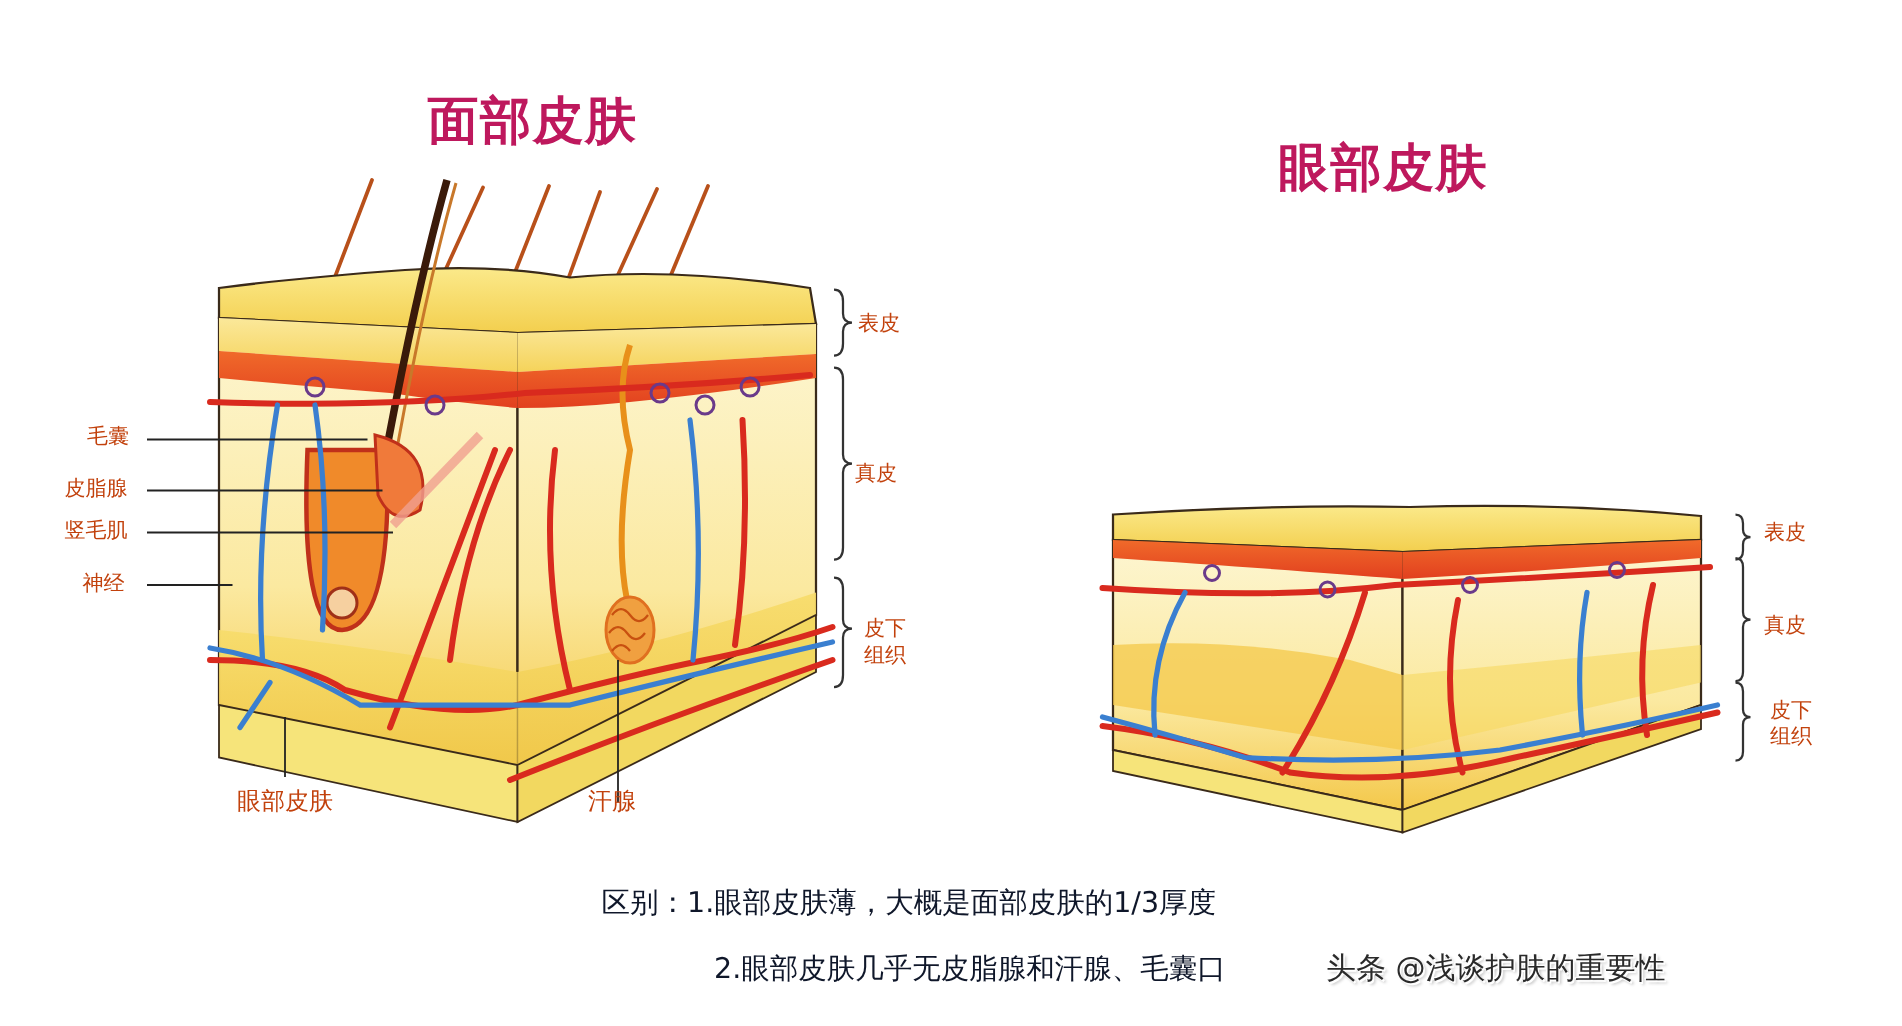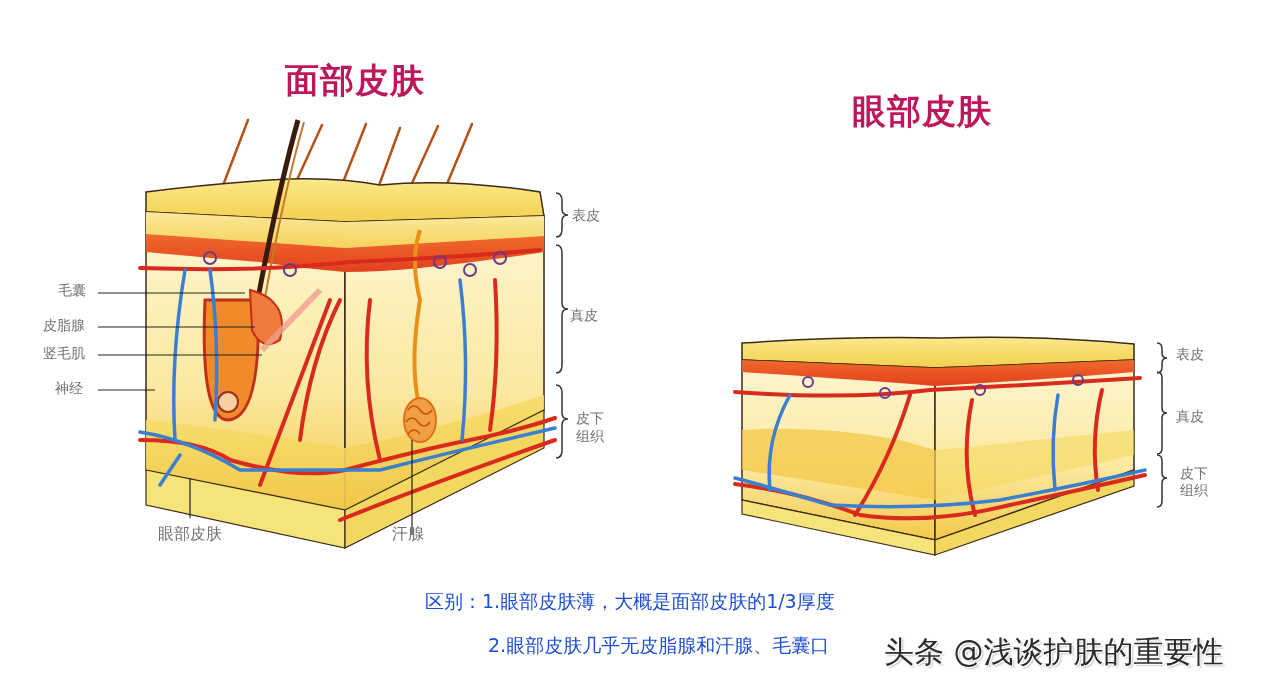--- a/index.html
+++ b/index.html
@@ -1,21 +1,21 @@
 <!DOCTYPE html>
 <html><head>
 <meta charset="utf-8">
 <style>
   html, body { margin:0; padding:0; }
   body { width:1268px; height:684px; background:#ffffff; position:relative; overflow:hidden;
          font-family:"DejaVu Sans","Liberation Sans",sans-serif; color:#333; }
   .title { position:absolute; font-size:34px; font-weight:bold; color:#be185d; letter-spacing:1px; }
-  .lbl { position:absolute; font-size:14px; color:#737373; white-space:nowrap; }
-  .note { position:absolute; font-size:19px; color:#1d4ed8; white-space:nowrap;margin-left:24px; }
-  .wm { position:absolute; font-size:30px; color:#2a2a2a; white-space:nowrap;
+  .lbl { position:absolute; font-size:14px; color:#c2410c; white-space:nowrap; }
+  .note { position:absolute; font-size:19px; color:#0f172a; white-space:nowrap; }
+  .wm { position:absolute; font-size:20px; color:#2a2a2a; white-space:nowrap;
         text-shadow: 1px 1px 0 #fff, -1px -1px 0 #fff, 2px 2px 2px rgba(0,0,0,0.25); }
   svg { position:absolute; left:0; top:0; }
 </style>
 </head>
 <body>
 
 <div class="title" style="left:285px; top:58px;">面部皮肤</div>
 <div class="title" style="left:852px; top:58px;margin-top:31px;">眼部皮肤</div>
 
 <svg width="1268" height="684" viewBox="0 0 1268 684">
@@ -178,15 +178,15 @@
 <div class="lbl" style="left:570px; top:307px;">真皮</div>
 <div class="lbl" style="left:576px; top:410px;">皮下</div>
 <div class="lbl" style="left:576px; top:428px;">组织</div>
 
 <div class="lbl" style="left:1176px; top:346px;">表皮</div>
 <div class="lbl" style="left:1176px; top:408px;">真皮</div>
 <div class="lbl" style="left:1180px; top:465px;">皮下</div>
 <div class="lbl" style="left:1180px; top:482px;">组织</div>
 
 <div class="note" style="left:401px; top:589px;">区别：1.眼部皮肤薄，大概是面部皮肤的1/3厚度</div>
-<div class="note" style="left:464px; top:633px;">2.眼部皮肤几乎无皮脂腺和汗腺、毛囊口</div>
+<div class="note" style="left:476px; top:633px;">2.眼部皮肤几乎无皮脂腺和汗腺、毛囊口</div>
 
 <div class="wm" style="left:884px; top:632px;">头条 @浅谈护肤的重要性</div>
 
 </body></html>

